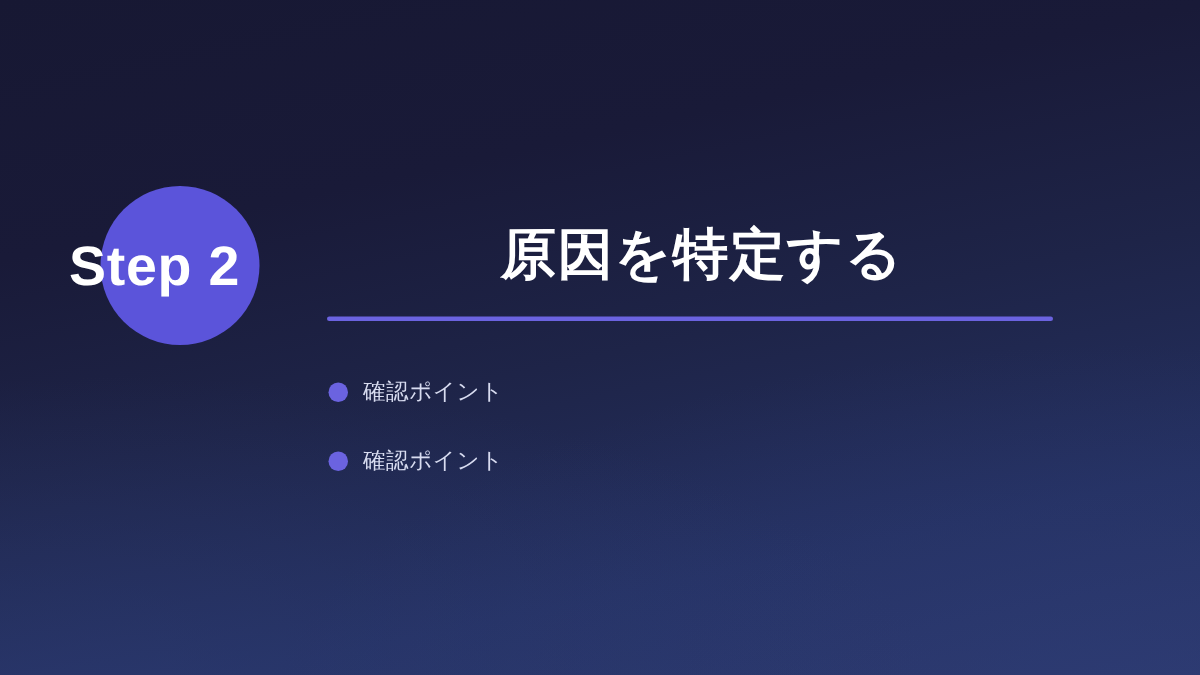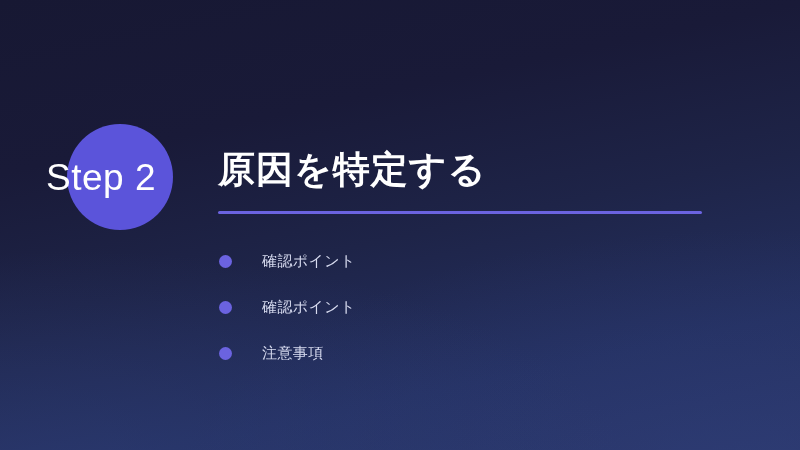--- a/index.html
+++ b/index.html
@@ -40,41 +40,42 @@
   }
 
   .step-badge-label {
     position: absolute;
     left: 46px;
     top: 154px;
     width: 190px;
     height: 48px;
     line-height: 48px;
     font-size: 37px;
-    font-weight: normal;
+    font-weight: bold;
     color: #ffffff;
     letter-spacing: 0.5px;
     white-space: nowrap;
   }
 
   
   .heading-block {
     position: absolute;
     left: 218px;
     top: 146px;
     width: 500px;
   }
 
   .slide-title {
     font-size: 37px;
     font-weight: bold;
     color: #ffffff;
     line-height: 48px;
     letter-spacing: 1px;
     white-space: nowrap;
+    text-align: center;
   }
 
   .title-divider {
     position: absolute;
     left: 218px;
     top: 211px;
     width: 484px;
     height: 3px;
     background: #6b63e0;
     border-radius: 2px;
@@ -100,21 +101,21 @@
 
   .bullet-dot {
     flex: 0 0 auto;
     width: 13px;
     height: 13px;
     border-radius: 50%;
     background: #6b63e0;
   }
 
   .bullet-label {
-    margin-left: 30px;
+    margin-left: 10px;
     font-size: 15px;
     color: #d8dcf0;
     letter-spacing: 0.4px;
     white-space: nowrap;
   }
 
   
   .footer-brand {
     position: absolute;
     right: 35px;
@@ -142,20 +143,16 @@
 
   <ul class="bullet-list">
     <li class="bullet-item">
       <span class="bullet-dot"></span>
       <span class="bullet-label">確認ポイント</span>
     </li>
     <li class="bullet-item">
       <span class="bullet-dot"></span>
       <span class="bullet-label">確認ポイント</span>
     </li>
-    <li class="bullet-item">
-      <span class="bullet-dot"></span>
-      <span class="bullet-label">注意事項</span>
-    </li>
   </ul>
 
 
 </div>
 
 </body></html>

